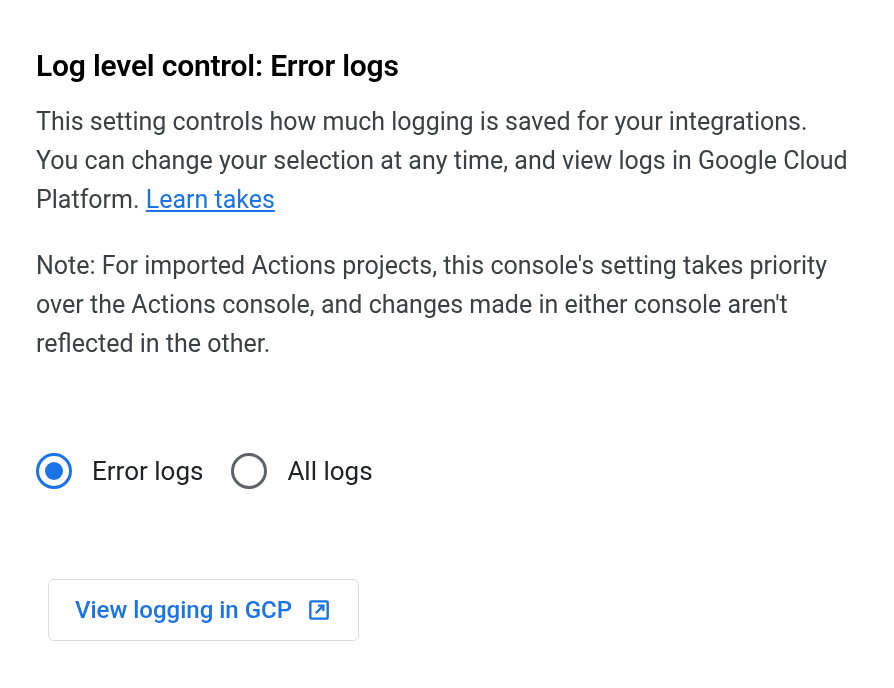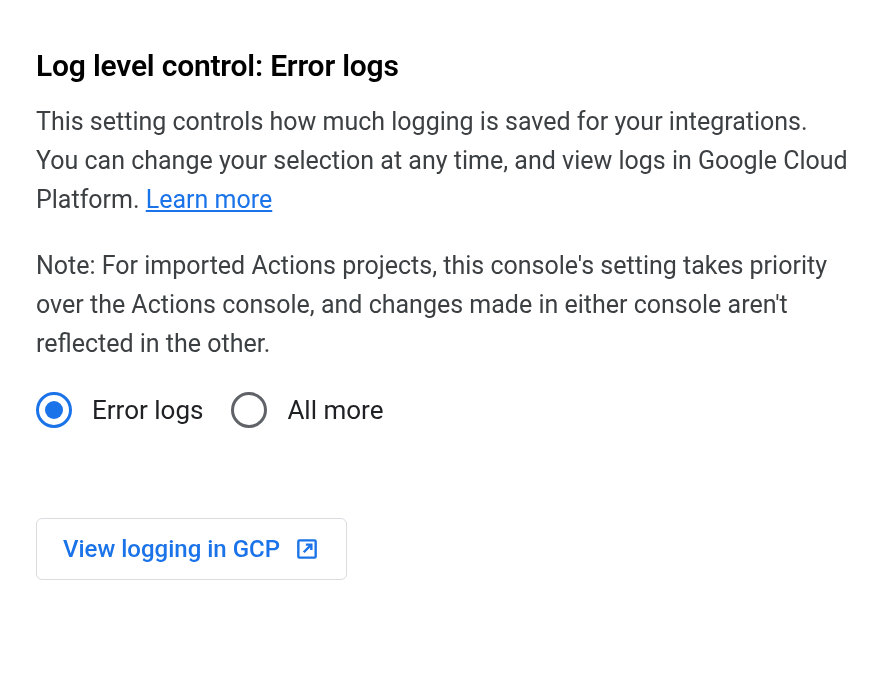--- a/index.html
+++ b/index.html
@@ -30,21 +30,21 @@
     }
     .description a {
       color: #1a73e8;
       text-decoration: underline;
     }
     .note {
       font-size: 25px;
       line-height: 1.55;
       color: #3c4043;
       max-width: 820px;
-      margin-bottom: 28px;
+      margin-bottom: 89px;
     }
     .radio-group {
       display: flex;
       align-items: center;
       gap: 28px;
       margin-bottom: 90px;
     }
     .radio-option {
       display: flex;
       align-items: center;
@@ -85,48 +85,49 @@
       gap: 14px;
       padding: 16px 26px;
       border: 1px solid #dadce0;
       border-radius: 6px;
       background: #ffffff;
       color: #1a73e8;
       font-size: 24px;
       font-weight: 500;
       cursor: pointer;
       font-family: inherit;
+      margin-left: 12px;
     }
     .external-icon {
       width: 26px;
       height: 26px;
       flex-shrink: 0;
     }
   </style>
 </head>
 <body>
 
 
 
 <h1 class="heading">Log level control: Error logs</h1>
 
 <p class="description">
-  <span>This setting controls how much logging is saved for your integrations. You can change your selection at any time, and view logs in Google Cloud Platform. </span><a href="#">Learn more</a>
+  <span>This setting controls how much logging is saved for your integrations. You can change your selection at any time, and view logs in Google Cloud Platform. </span><a href="#">Learn takes</a>
 </p>
 
 <p class="note">Note: For imported Actions projects, this console's setting takes priority over the Actions console, and changes made in either console aren't reflected in the other.</p>
 
 <div class="radio-group">
   <div class="radio-option">
     <span class="radio-circle selected"></span>
     <span class="radio-label">Error logs</span>
   </div>
   <div class="radio-option">
     <span class="radio-circle unselected"></span>
-    <span class="radio-label">All more</span>
+    <span class="radio-label">All logs</span>
   </div>
 </div>
 
 <button class="gcp-button">
   <span>View logging in GCP</span>
   <svg class="external-icon" viewBox="0 0 24 24" fill="none" stroke="#1a73e8" stroke-width="2.2">
     <rect x="4" y="4" width="16" height="16" rx="1" fill="none"></rect>
     <line x1="9" y1="15" x2="16" y2="8"></line>
     <polyline points="11,8 16,8 16,13" fill="none"></polyline>
   </svg>

